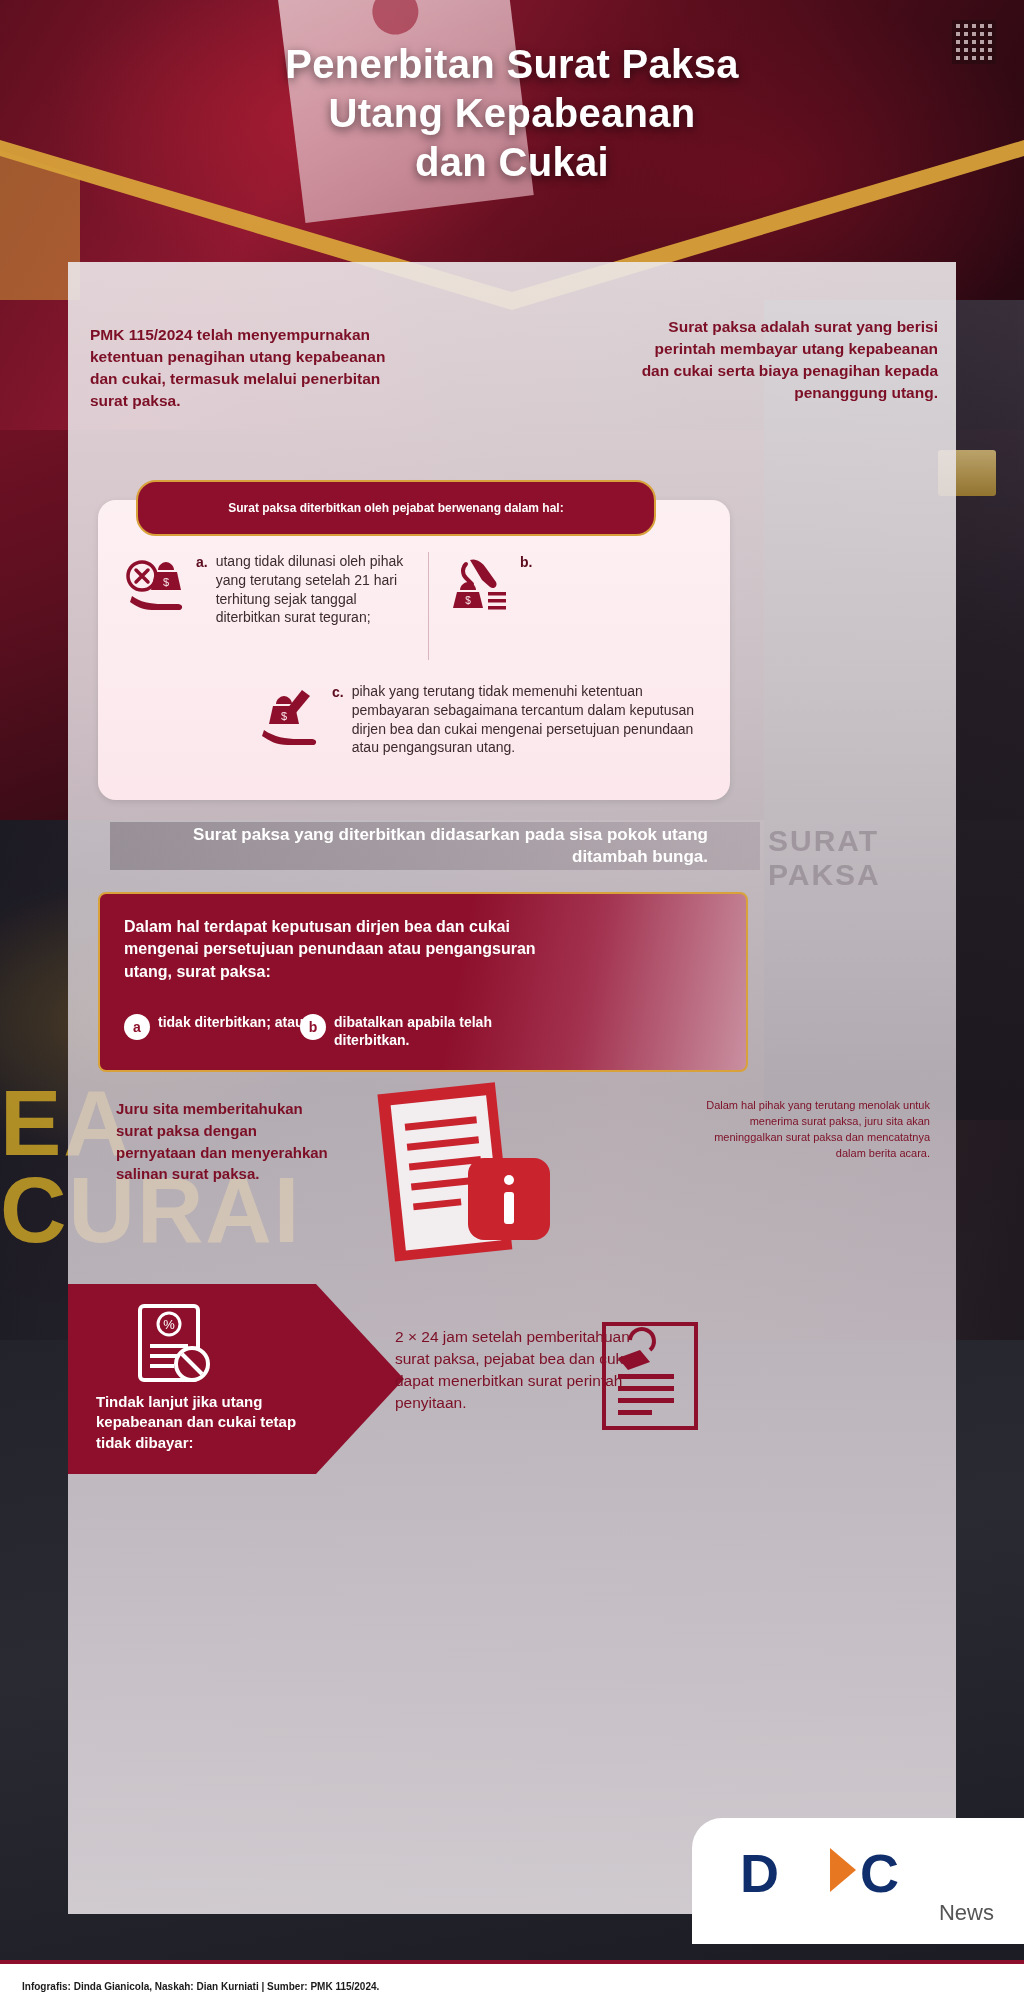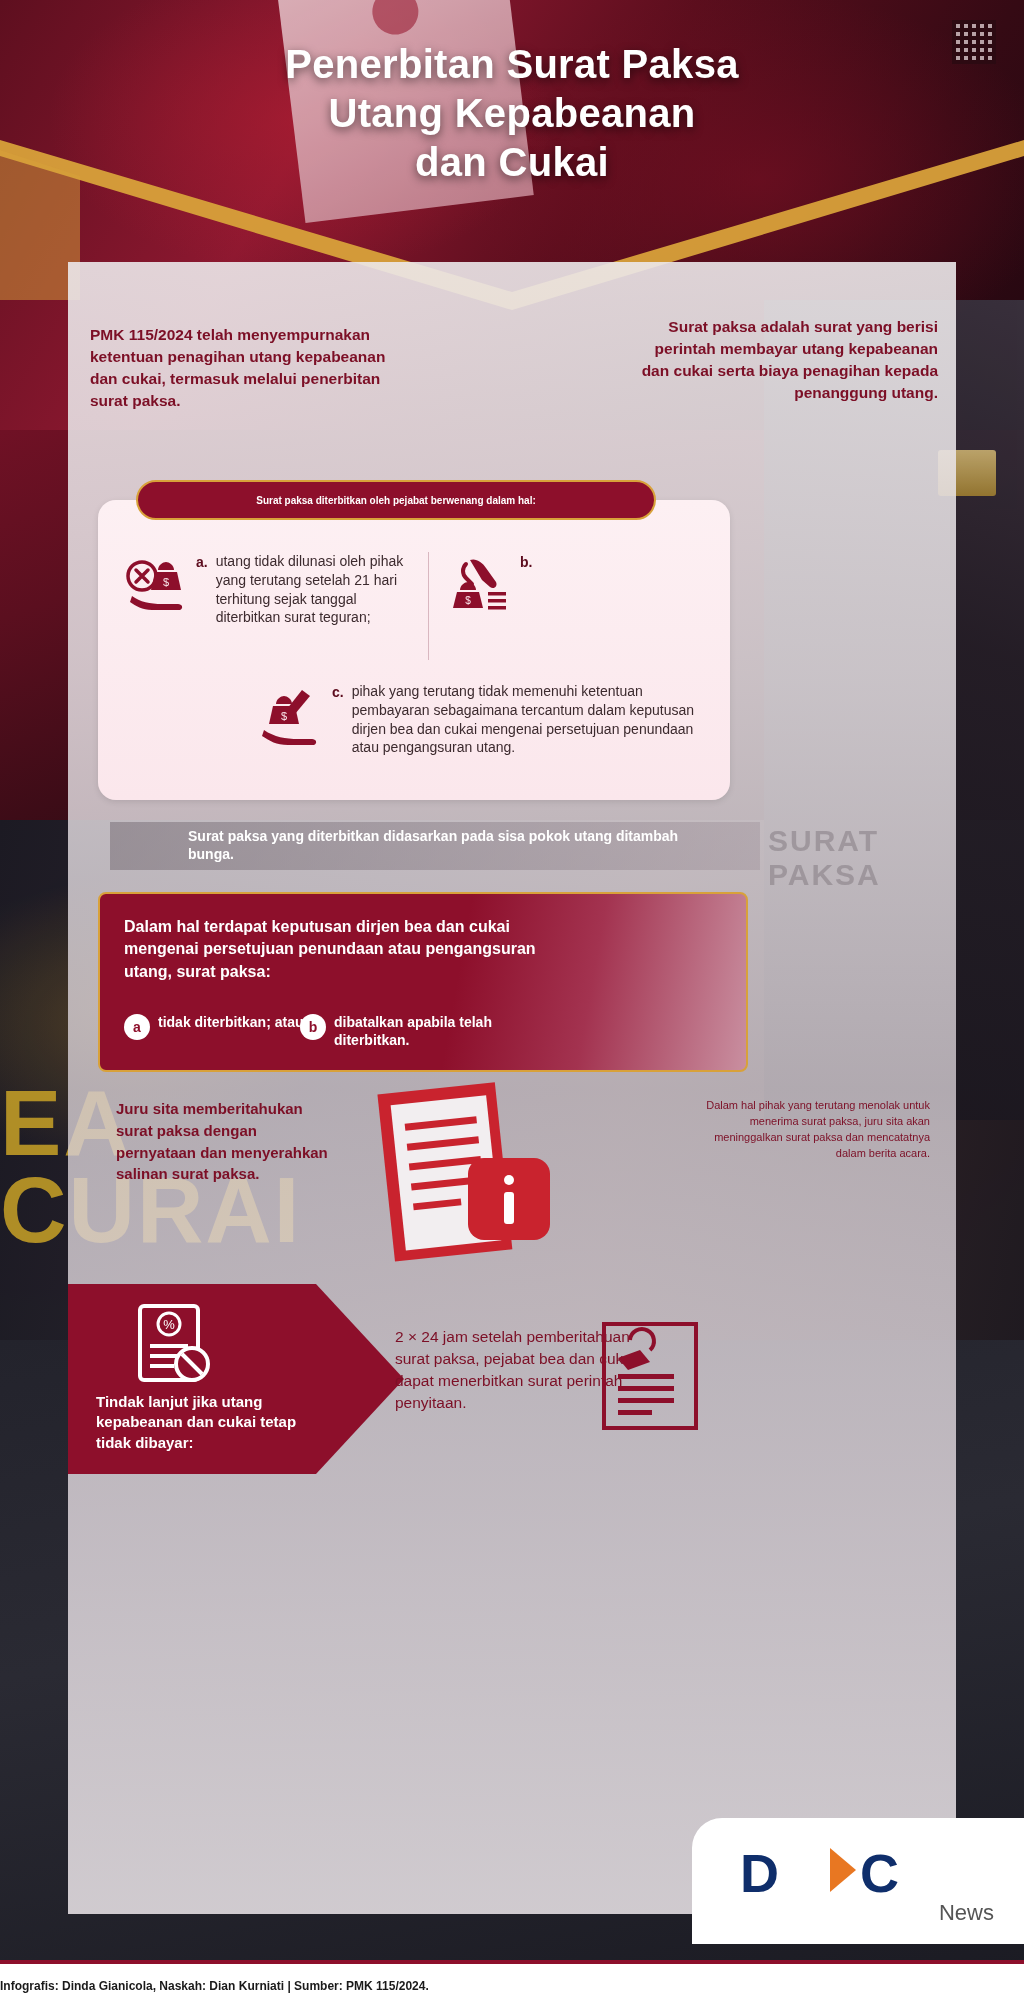--- a/index.html
+++ b/index.html
@@ -102,43 +102,43 @@
   }
 
   
   .card-a {
     position:absolute; left:30px; top:238px; width:632px; height:300px;
     background: linear-gradient(180deg,#fdf0f3 0%, #fbe7ec 100%);
     border-radius:18px;
     box-shadow: 0 2px 6px rgba(0,0,0,.10);
   }
   .card-a-header {
-    position:absolute; left:38px; top:-20px; width:520px; height:40px;
+    position:absolute; left:38px; top:-20px; width:520px; height:56px;
     background:#8d0f2b; border:2px solid #d8a13a; border-radius:20px;
-    color:#fff; font-weight:bold; font-size:10px;
+    color:#fff; font-weight:bold; font-size:12px;
     display:flex; align-items:center; justify-content:center; text-align:center;
   }
   .bullet-row { position:absolute; display:flex; gap:8px; }
   .bullet-icon { width:66px; height:66px; flex:0 0 66px; }
   .bullet-letter { color:#5c0b1d; font-weight:bold; font-size:14px; padding-top:2px; }
   .bullet-text { color:#3c2a2e; font-size:14px; line-height:1.34; }
   .divider-v {
     position:absolute; left:330px; top:52px; width:1px; height:108px;
     background:#d9b7c0;
   }
 
   
   .strip {
     position:absolute; left:42px; top:560px; width:650px; height:48px;
     background: linear-gradient(90deg, rgba(120,110,118,.55), rgba(150,135,145,.35));
   }
   .strip-text {
     position:absolute; left:120px; top:560px; width:520px; height:48px;
-    display:flex; align-items:center; justify-content:center; text-align:left;
-    color:#ffffff; font-weight:bold; font-size:14px; line-height:1.28;
+    display:flex; align-items:center; justify-content:center; text-align:right;
+    color:#ffffff; font-weight:bold; font-size:17px; line-height:1.28;
   }
   .strip-ghost {
     position:absolute; left:700px; top:562px; color:rgba(120,110,118,.45);
     font-weight:bold; font-size:30px; letter-spacing:2px;
   }
 
   
   .card-b {
     position:absolute; left:30px; top:630px; width:650px; height:180px;
     background: linear-gradient(100deg,#8d0f2b 0%, #8d0f2b 55%, #a33350 75%, #c98fa0 100%);
@@ -204,21 +204,21 @@
     position:absolute; right:30px; top:82px; font-size:22px; color:#555; font-weight:normal;
   }
 
   
   .footer {
     position:absolute; left:0; bottom:0; width:1024px; height:44px;
     background:#ffffff; z-index:11;
     display:flex; align-items:center;
   }
   .footer span{
-    font-size:12px; font-weight:bold; color:#1a1a1a;
+    margin-left:22px; font-size:10px; font-weight:bold; color:#1a1a1a;
   }
   .footer-accent{
     position:absolute; left:0; bottom:44px; width:1024px; height:4px;
     background:#8d0f2b; z-index:11;
   }
 </style>
 </head>
 <body>
 
 <div class="bg-root">

